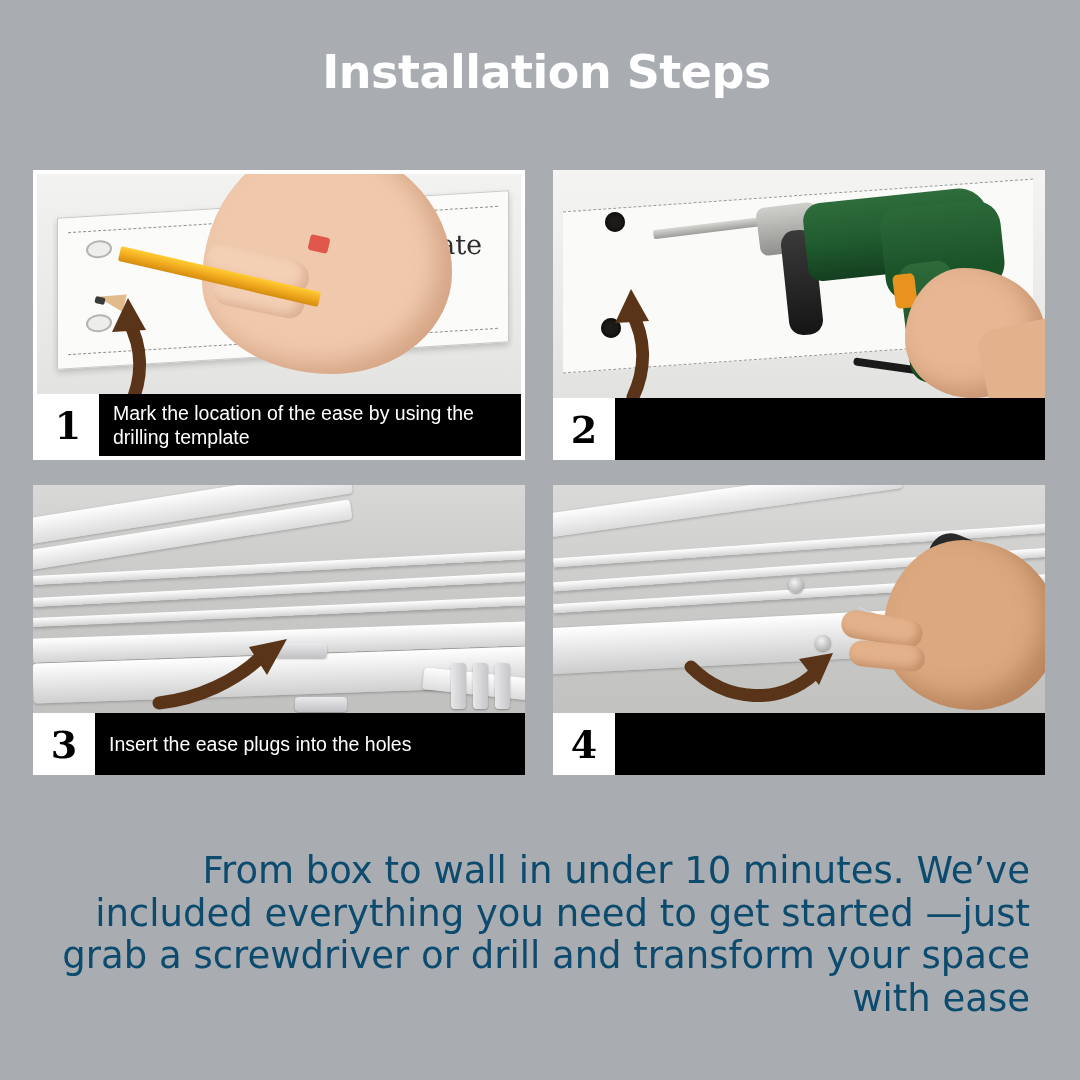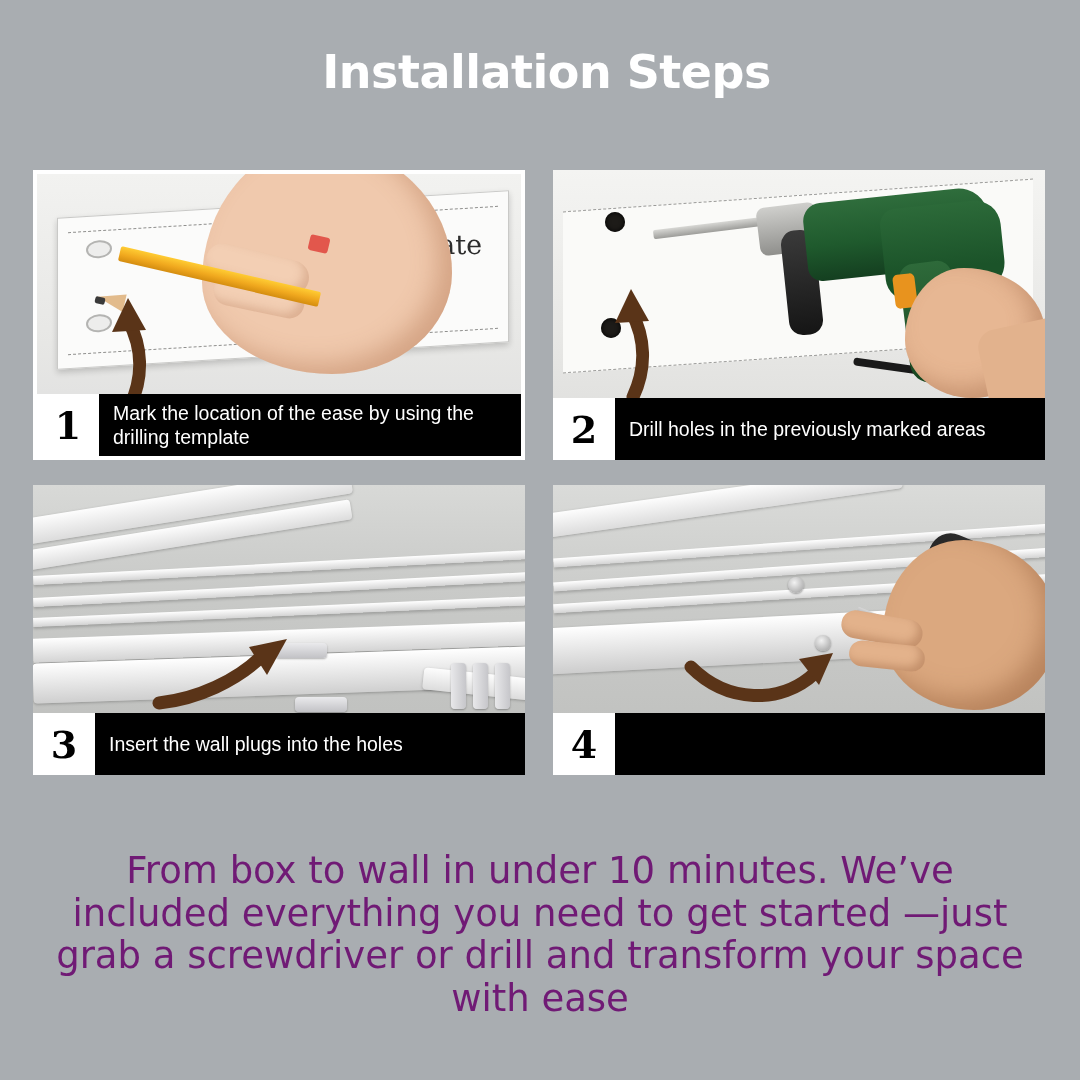--- a/index.html
+++ b/index.html
@@ -356,22 +356,22 @@
     align-items: center;
     padding: 0 12px 0 14px;
     font-family: "Liberation Sans", sans-serif;
   }
 
   .footer-note {
     position: absolute;
     left: 50px;
     right: 50px;
     top: 850px;
-    text-align: center;
-    color: #701a75;
+    text-align: right;
+    color: #0c4a6e;
     font-size: 37px;
     line-height: 1.15;
     font-family: "DejaVu Sans", sans-serif;
   }
 </style>
 </head>
 <body>
 
 <div class="page">
 
@@ -435,21 +435,20 @@
         <div class="s2-arm"></div>
 
         <svg class="arrow" style="left:22px; top:105px;" width="110" height="130" viewBox="0 0 110 130">
           <path d="M58 122 C 72 92, 70 62, 56 36" stroke="#5a3418" stroke-width="13" fill="none" stroke-linecap="round"></path>
           <polygon points="56,14 40,48 74,46" fill="#5a3418"></polygon>
         </svg>
       </div>
 
       <div class="caption-bar">
         <div class="step-number">2</div>
-        <div class="caption-text">Drill holes in the previously marked areas</div>
       </div>
     </div>
 
     <div class="step-card">
       <div class="photo">
         <div class="s3-bg"></div>
 
         <div class="s3-rail" style="left:-10px; top:8px; width:330px; height:26px; transform:rotate(-9deg);"></div>
         <div class="s3-rail" style="left:-10px; top:40px; width:330px; height:20px; transform:rotate(-9deg);"></div>
 
@@ -469,21 +468,21 @@
         <div class="s3-plug" style="left:462px; top:178px;"></div>
 
         <svg class="arrow" style="left:118px; top:140px;" width="150" height="90" viewBox="0 0 150 90">
           <path d="M8 78 C 46 74, 86 56, 112 30" stroke="#5a3418" stroke-width="13" fill="none" stroke-linecap="round"></path>
           <polygon points="136,14 98,22 116,50" fill="#5a3418"></polygon>
         </svg>
       </div>
 
       <div class="caption-bar">
         <div class="step-number">3</div>
-        <div class="caption-text">Insert the wall plugs into the holes</div>
+        <div class="caption-text">Insert the ease plugs into the holes</div>
       </div>
     </div>
 
     <div class="step-card">
       <div class="photo">
         <div class="s4-bg"></div>
 
         <div class="s3-rail" style="left:-10px; top:4px; width:360px; height:24px; transform:rotate(-8deg);"></div>
         <div class="s3-bar" style="top:56px; transform:rotate(-4deg);"></div>
         <div class="s3-bar" style="top:80px; transform:rotate(-4deg);"></div>

